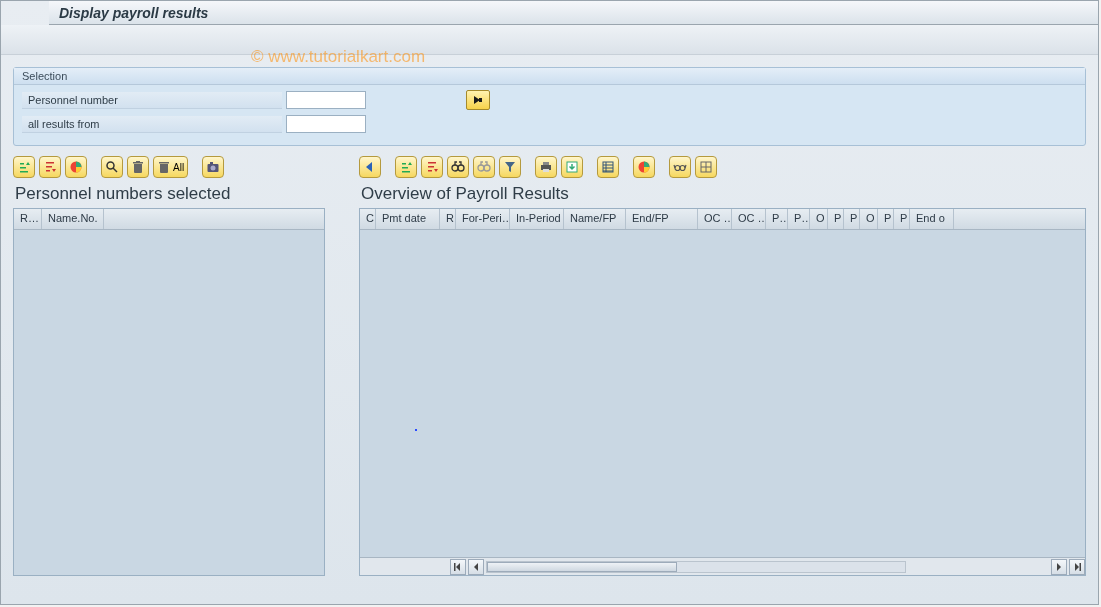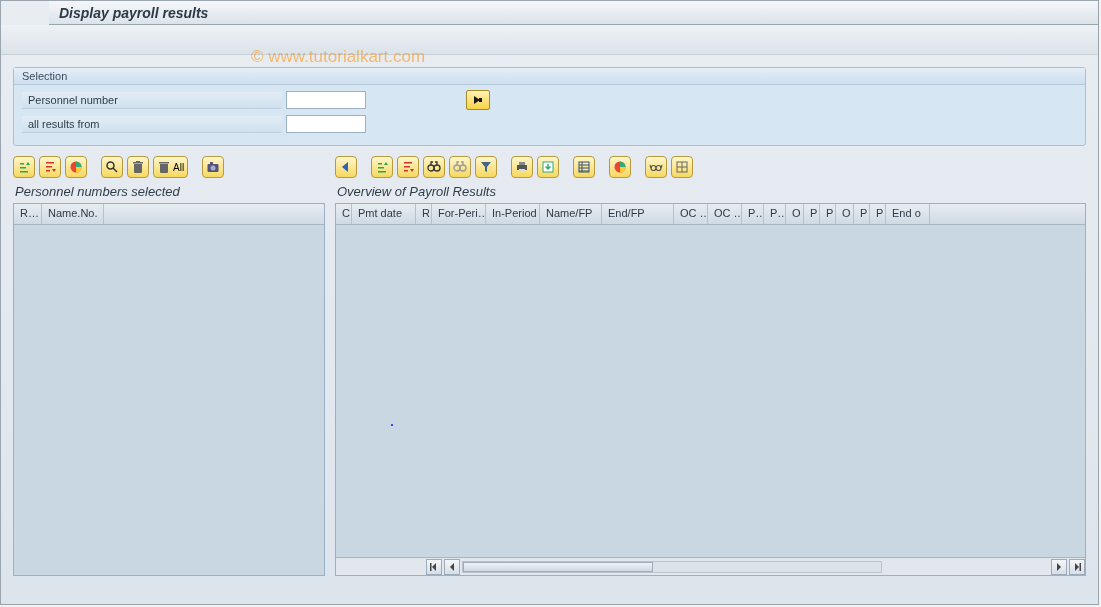--- a/index.html
+++ b/index.html
@@ -106,20 +106,21 @@
   }
   .panel-left {
     width: 312px;
     display: flex;
     flex-direction: column;
   }
   .panel-right {
     flex: 1;
     display: flex;
     flex-direction: column;
+    margin-left: 24px;
   }
   .toolbar {
     display: flex;
     gap: 4px;
     margin-bottom: 4px;
     align-items: center;
     flex-wrap: nowrap;
   }
   .tbtn {
     display: inline-flex;
@@ -131,24 +132,23 @@
     background: linear-gradient(#fff6cb,#f6d85f);
     border: 1px solid #b59a3e;
     border-radius: 4px;
     cursor: pointer;
   }
   .tbtn svg { display: block; }
   .sep {
     width: 6px;
   }
   .panel-title {
-    font-size: 13px;
+    font-size: 17px;
     color: #2f3d48;
     padding: 2px 0 4px 2px;
-    font-style: italic;
   }
   .grid {
     flex: 1;
     background: #c9d7e3;
     border: 1px solid #9ab0c3;
     position: relative;
     overflow: hidden;
   }
   .grid-header {
     display: flex;

